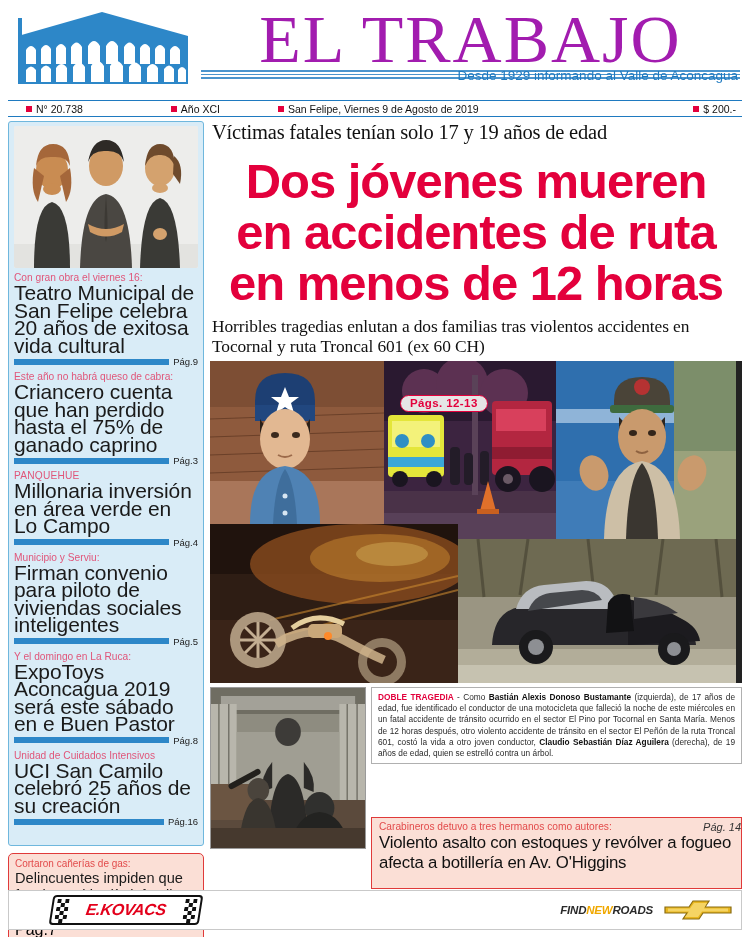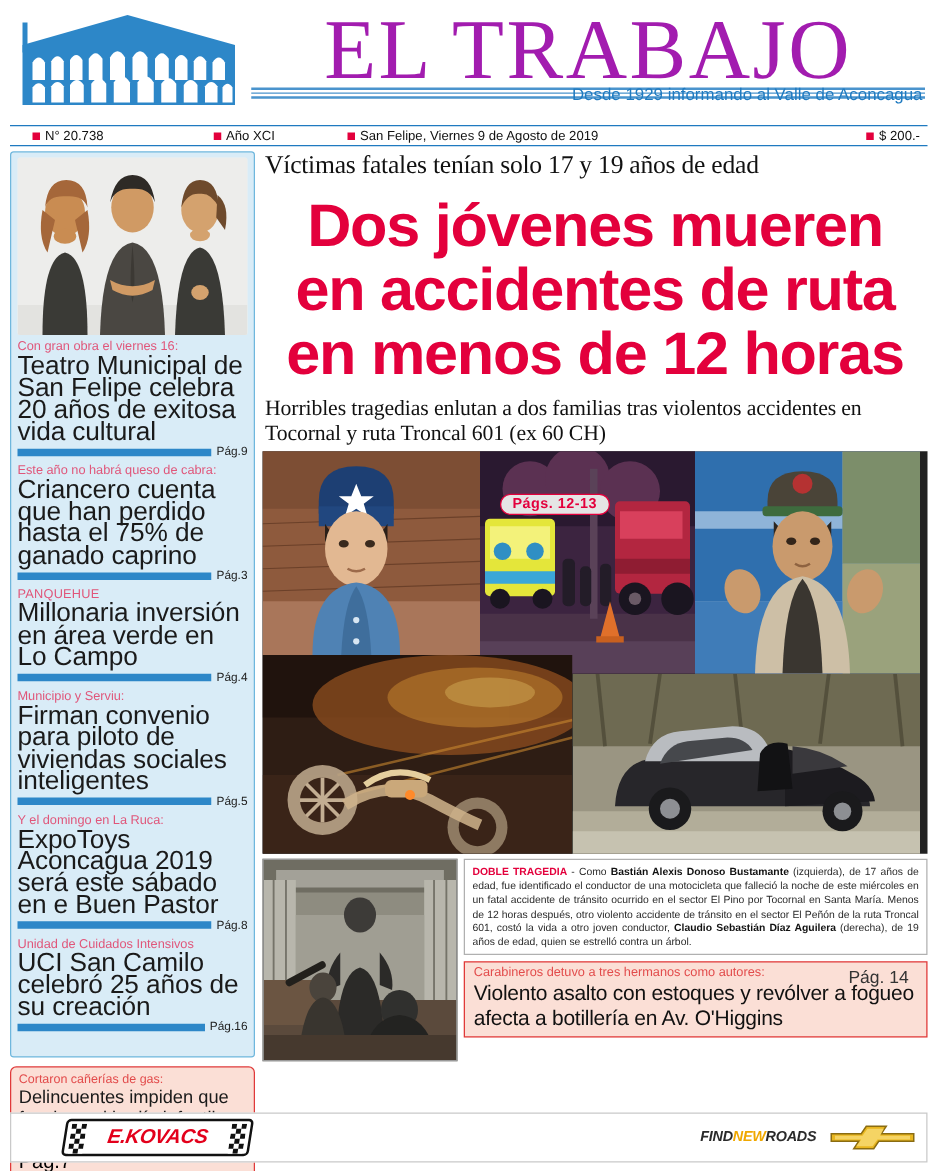--- a/index.html
+++ b/index.html
@@ -106,24 +106,24 @@
   .capwrap { display:flex; gap:5px; margin-top:4px; height:162px; }
   .cctv { width:156px; flex:0 0 156px; border:1px solid #9a9a9a; overflow:hidden; background:#6b6b63; }
   .caprights { flex:1 1 auto; display:flex; flex-direction:column; gap:5px; }
   .caption {
     border:1px solid #b0b0b0; background:#fff; padding:4px 6px 4px 6px;
     font-size:8.3px; line-height:11.2px; color:#2a2a2a; text-align:justify;
   }
   .caption .lead { color:#e3003c; font-weight:700; }
   .caption b { color:#111; }
   .botbox {
-    background:#fbdfd6; border:1.4px solid #e03a3a; padding:3px 7px 5px 7px; position:relative;
+    background:#fbdfd6; border:1.4px solid #e03a3a; padding:3px 7px 16px 7px; position:relative;margin-top:48px;
   }
   .botbox .kicker { color:#e24b4b; font-size:10.2px; line-height:12px; }
-  .botbox .pag { position:absolute; right:14px; top:3px; font-size:14px; color:#333; }
+  .botbox .pag { position:absolute; right:0; top:3px; font-size:11px; color:#333;font-style:italic; }
   .botbox .head { color:#111; font-size:16.8px; line-height:19.5px; letter-spacing:-.2px; }
 
   
   .adbar {
     position:absolute; left:8px; right:8px; bottom:7px; height:40px;
     border:1px solid #c9c9c9; background:#fff; display:flex; align-items:center;
   }
   .kovacs {
     margin-left:42px; width:150px; height:30px; position:relative;
     border:2px solid #111; border-radius:4px; transform:skewX(-9deg);

